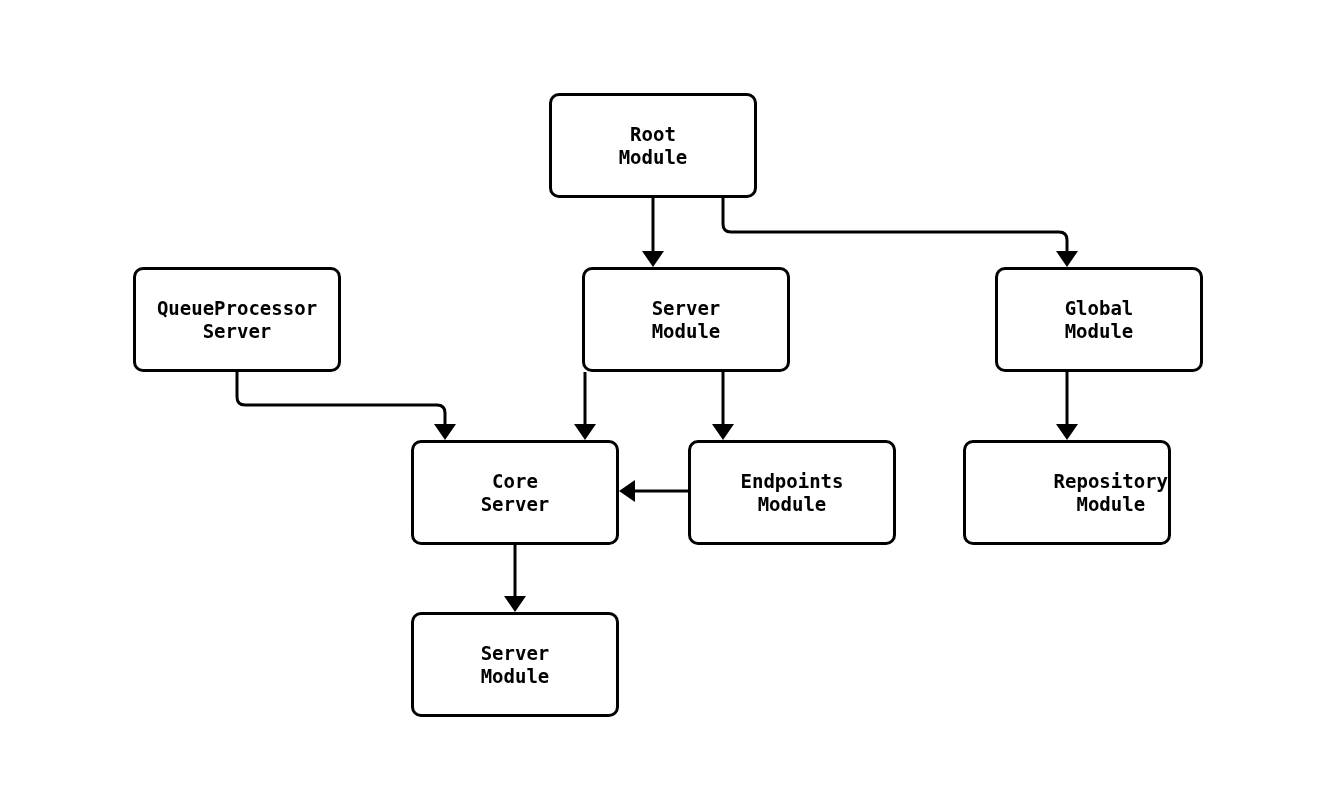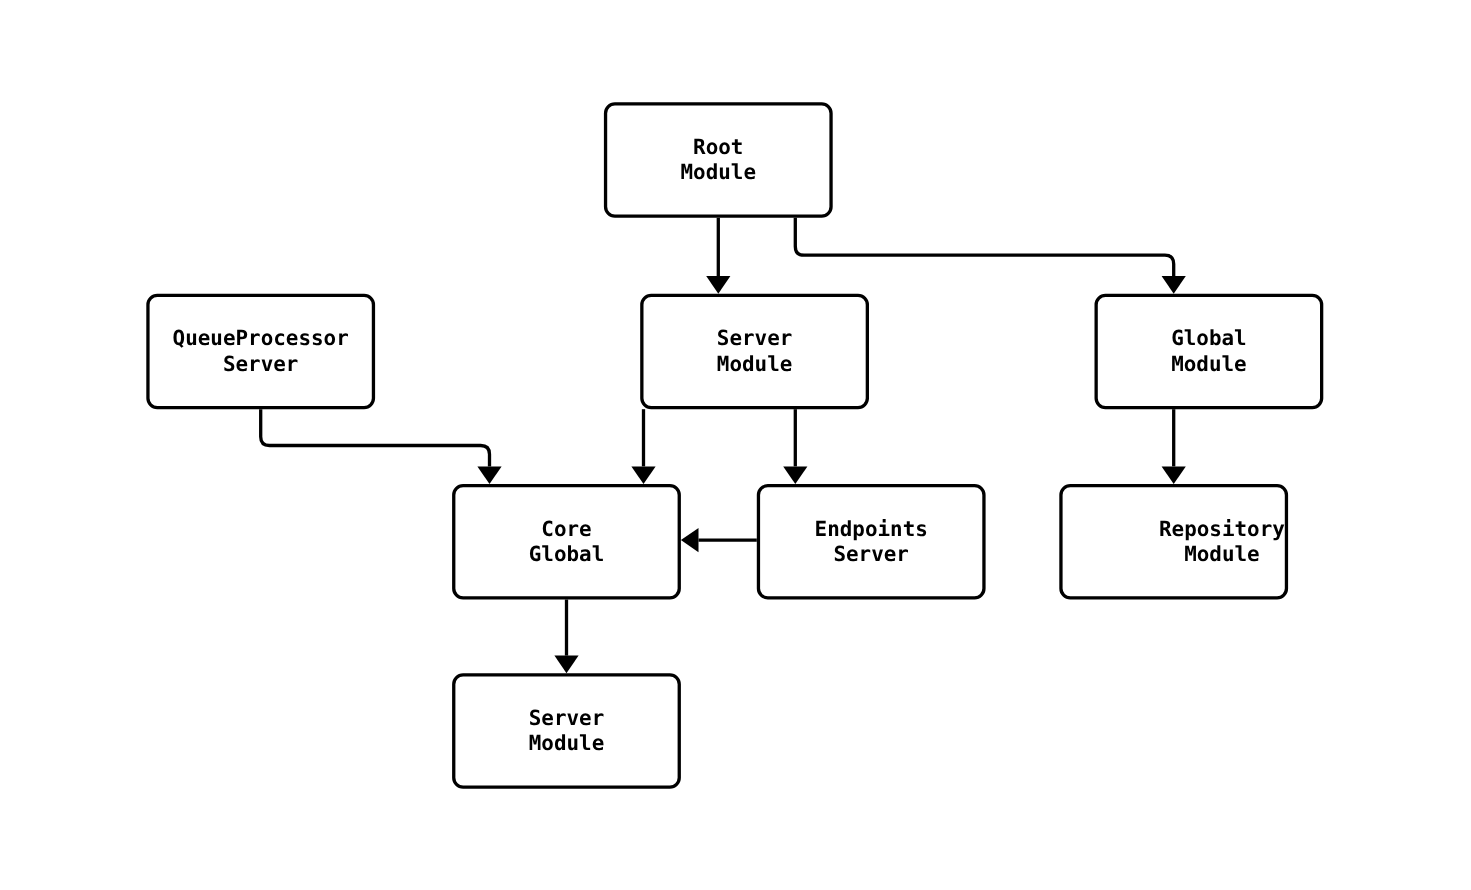--- a/index.html
+++ b/index.html
@@ -125,26 +125,26 @@
 Module</span>
   </div>
 
   <div class="node pos-global">
     <span class="node-label">Global
 Module</span>
   </div>
 
   <div class="node pos-core">
     <span class="node-label">Core
-Global</span>
+Server</span>
   </div>
 
   <div class="node pos-endpoints">
     <span class="node-label">Endpoints
-Server</span>
+Module</span>
   </div>
 
   <div class="node pos-repository">
     <span class="node-label">Repository
 Module</span>
   </div>
 
   <div class="node pos-queue">
     <span class="node-label">Server
 Module</span>

